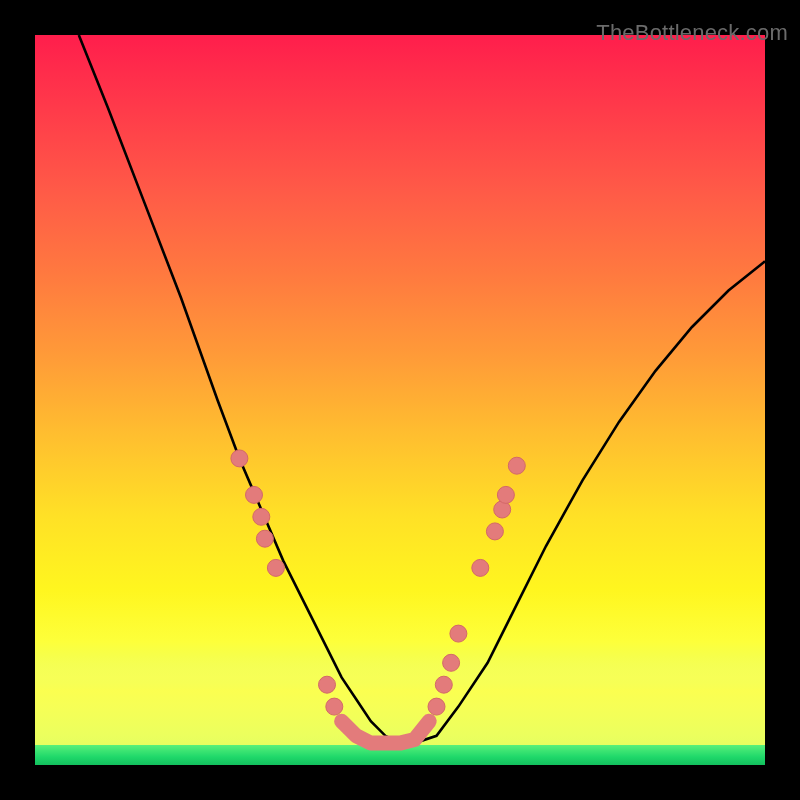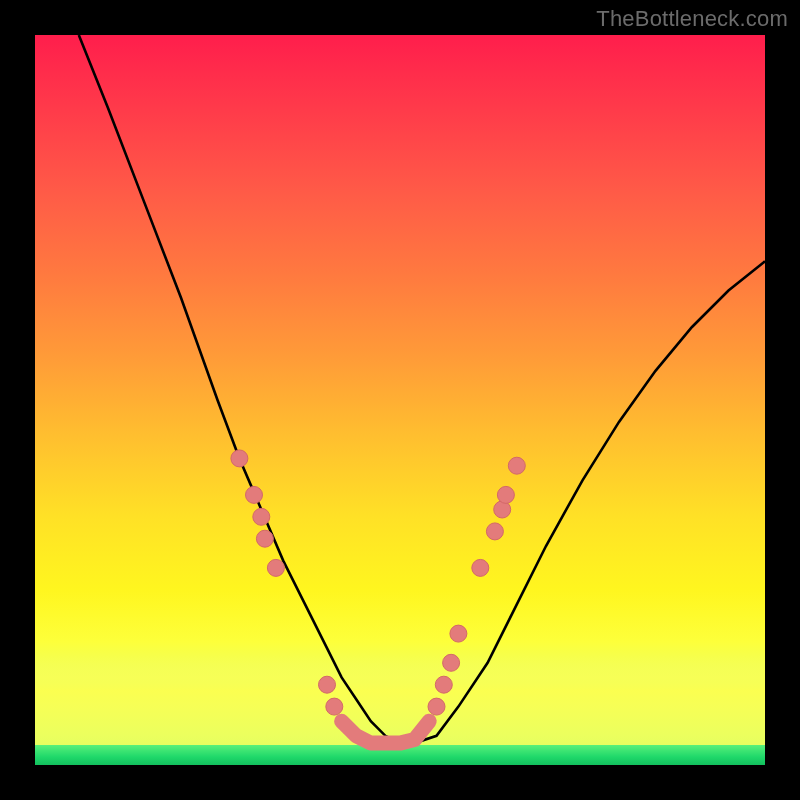--- a/index.html
+++ b/index.html
@@ -12,21 +12,21 @@
     overflow: hidden;
   }
   .frame {
     position: relative;
     width: 800px;
     height: 800px;
     background: #000;
   }
   .watermark {
     position: absolute;
-    top: 6px;
+    top: 20px;
     right: 12px;
     color: #6b6b6b;
     font-size: 22px;
     font-weight: 500;
     letter-spacing: 0.2px;
     z-index: 50;
   }
   .plot {
     position: absolute;
     left: 35px;

